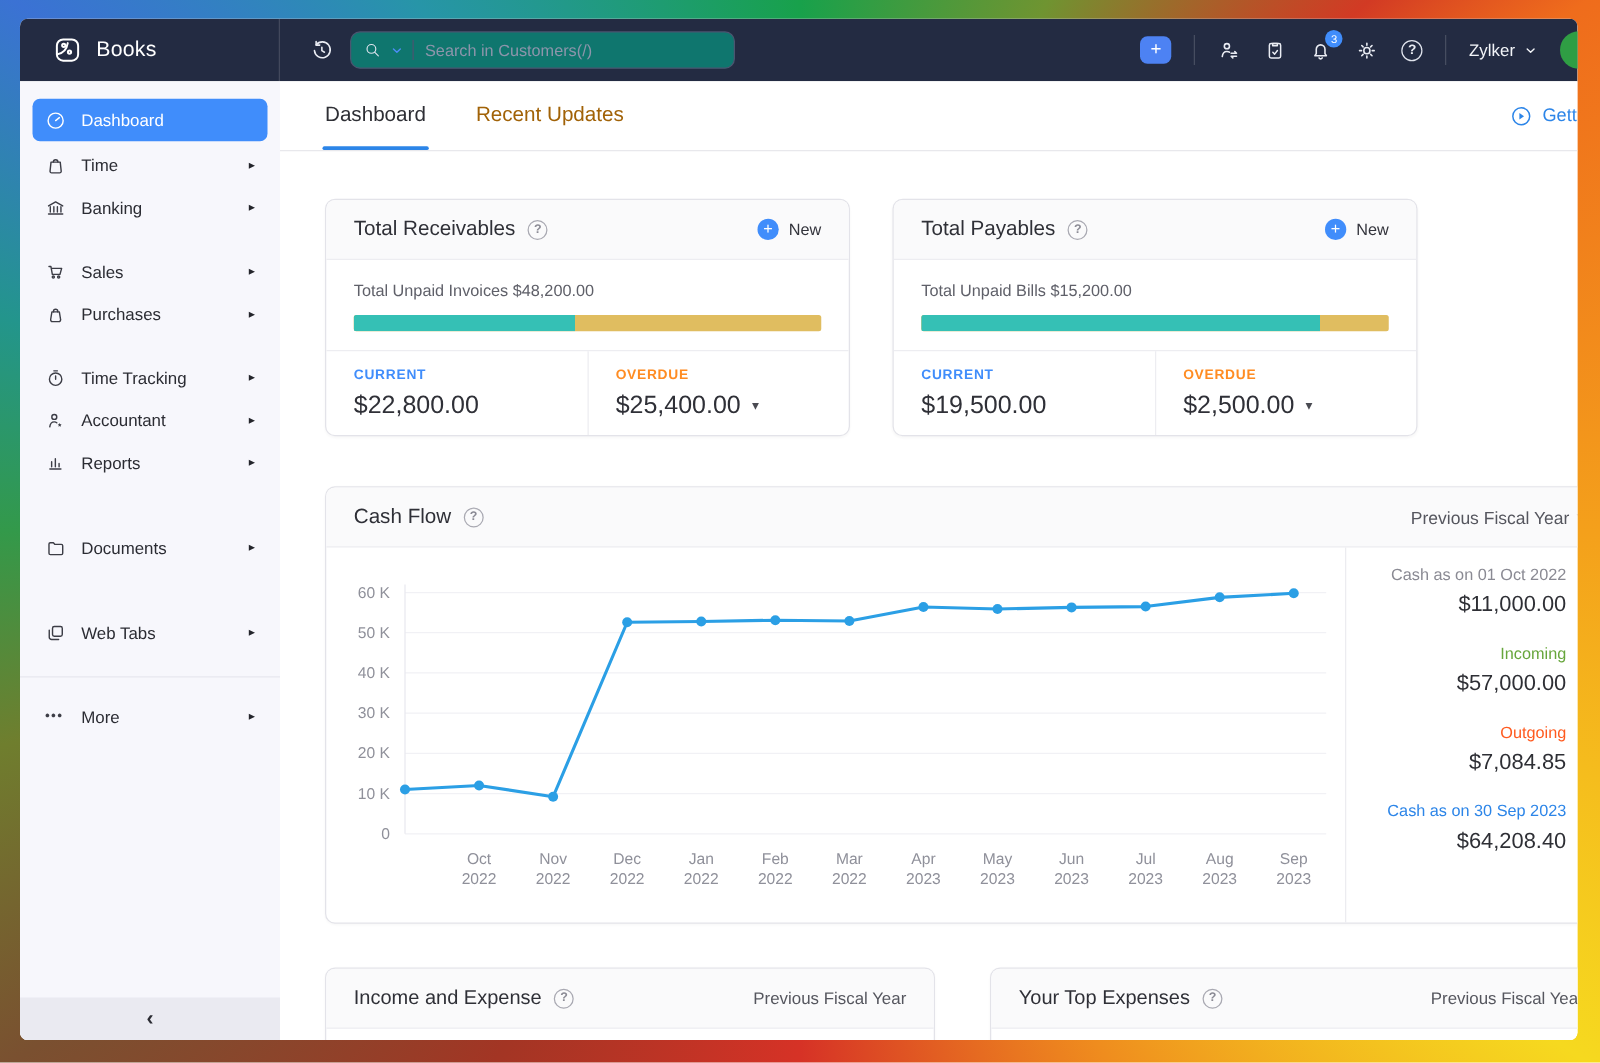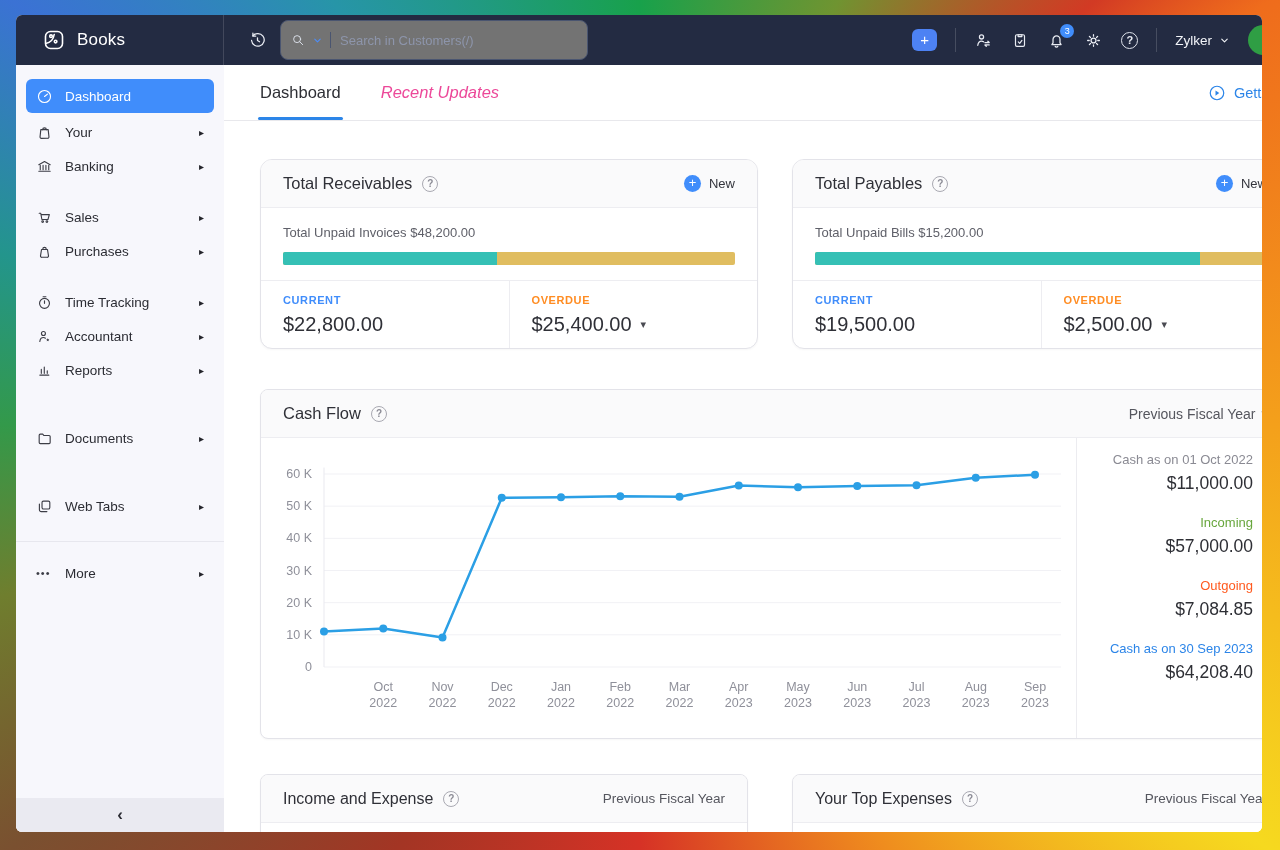--- a/index.html
+++ b/index.html
@@ -17,21 +17,21 @@
     background:#fff; border-radius:6px; overflow:hidden; display:flex; flex-direction:column; }
 
   
   .topbar { height:50px; flex:none; background:#232b42; display:flex; align-items:center; color:#fff; }
   .brand { width:208px; flex:none; height:100%; display:flex; align-items:center; gap:11px;
     padding-left:26px; border-right:1px solid rgba(255,255,255,.14); }
   .brand svg { stroke:#fff; }
   .brand-name { font-size:17px; font-weight:500; letter-spacing:.2px; }
   .topbar-center { display:flex; align-items:center; gap:13px; padding-left:24px; }
   .ic-btn { background:none; border:none; padding:0; cursor:pointer; display:flex; align-items:center; color:#e9ecf3; }
-  .search-box { width:308px; height:40px; border:1px solid #4a5570; background:#737373; border-radius:8px;
+  .search-box { width:308px; height:30px; border:1px solid #4a5570; background:#0f766e; border-radius:8px;
     display:flex; align-items:center; gap:7px; padding:0 10px; }
   .search-box .vdiv { width:1px; height:16px; background:#4a5570; }
   .search-input { flex:1; background:transparent; border:none; outline:none; color:#dfe4ee;
     font-size:13px; font-family:inherit; }
   .search-input::placeholder { color:#8d95ab; }
   .topbar-right { margin-left:auto; display:flex; align-items:center; gap:18px; padding-right:0; }
   .plus-btn { width:25px; height:22px; border-radius:6px; background:#4d82f3; border:none; color:#fff;
     font-size:15px; line-height:20px; text-align:center; cursor:pointer; padding:0; }
   .tb-sep { width:1px; height:24px; background:rgba(255,255,255,.16); }
   .bell-wrap { position:relative; }
@@ -60,40 +60,40 @@
   .collapse-bar { height:34px; flex:none; background:#eaeaf1; display:flex; align-items:center;
     justify-content:center; font-size:17px; font-weight:bold; color:#2b2c33; cursor:pointer; }
 
   .main { flex:1; min-width:0; overflow:hidden; background:#fff; display:flex; flex-direction:column; }
   .tabbar { height:56px; flex:none; border-bottom:1px solid #e8e8ec; display:flex; align-items:flex-end;
     padding-left:36px; position:relative; }
   .tab { font-size:16.5px; padding-bottom:18px; position:relative; cursor:pointer; }
   .tab.active { color:#2e2f35; font-weight:500; }
   .tab.active .tab-underline { position:absolute; left:-2px; right:-2px; bottom:0; height:3px;
     background:#2c85e8; border-radius:2px; }
-  .tab.secondary { color:#ec4899; margin-left:40px;font-style:italic; }
+  .tab.secondary { color:#a16207; margin-left:40px; }
   .getting-started { position:absolute; left:984px; bottom:18px; display:flex; align-items:center; gap:8px;
     color:#2c85e8; font-size:14.5px; white-space:nowrap; cursor:pointer; }
 
   .content { flex:1; padding:38px 0 0 36px; overflow:hidden; }
   .row { display:flex; gap:34px; }
 
   .card { border:1px solid #e3e3e9; border-radius:8px; background:#fff; overflow:hidden; flex:none;
     box-shadow:0 1px 2px rgba(40,40,60,.04); }
   .card-header { height:48px; background:#fafafb; border-bottom:1px solid #ededf1; display:flex;
     align-items:center; padding:0 22px; gap:10px; }
   .card-title { font-size:16.5px; color:#2f3037; }
   .new-btn { margin-left:auto; display:flex; align-items:center; gap:8px; cursor:pointer; }
   .plus-circle { width:17px; height:17px; border-radius:50%; background:#408dfb; color:#fff; font-size:13px;
     line-height:16px; text-align:center; }
   .new-label { font-size:13px; color:#33343c; }
   .period { margin-left:auto; font-size:14px; color:#55565e; display:flex; align-items:center; gap:6px; cursor:pointer; }
   .caret { font-size:11px; color:#4a4b52; }
 
-  .stat-card { width:498px; height:190px;border-radius:12px; }
+  .stat-card { width:420px; height:190px; }
   .stat-body { padding:17px 22px 15px 22px; }
   .stat-sub { font-size:13px; color:#5f6069; }
   .pbar { margin-top:12px; height:13px; background:#e0bd60; border-radius:2px; overflow:hidden; }
   .pbar-fill { height:100%; background:#35c0b5; }
   .stat-foot { border-top:1px solid #ededf1; display:flex; height:74px; }
   .stat-half { flex:1; padding:13px 0 0 22px; }
   .stat-half.right { border-left:1px solid #ededf1; }
   .stat-label { font-size:11px; font-weight:bold; letter-spacing:.6px; }
   .stat-label.cur { color:#408dfb; } .stat-label.ovr { color:#ff8c22; }
   .stat-amount { margin-top:7px; font-size:20px; color:#2f3037; display:flex; align-items:center; gap:9px; }
@@ -214,21 +214,21 @@
           <span>Dashboard</span>
         </div>
 
         <div class="nav-item gap-sm">
           <span class="nav-ic">
             <svg class="icon" width="17" height="17" viewBox="0 0 24 24">
                 <path d="M6.8 8 h10.4 l1.1 10.2 a1.8 1.8 0 0 1-1.8 2 H7.5 a1.8 1.8 0 0 1-1.8-2 z"></path>
                 <path d="M9.4 8 a2.6 2.6 0 0 1 5.2 0"></path>
               </svg>
           </span>
-          <span>Your</span>
+          <span>Time</span>
           <span class="nav-arrow">▸</span>
         </div>
         <div class="nav-item">
           <span class="nav-ic">
             <svg class="icon" width="17" height="17" viewBox="0 0 24 24">
                 <path d="M4 9.5 12 5 l8 4.5"></path>
                 <path d="M6 10.5 v6 M10 10.5 v6 M14 10.5 v6 M18 10.5 v6"></path>
                 <path d="M4 18.7 h16"></path>
               </svg>
           </span>

